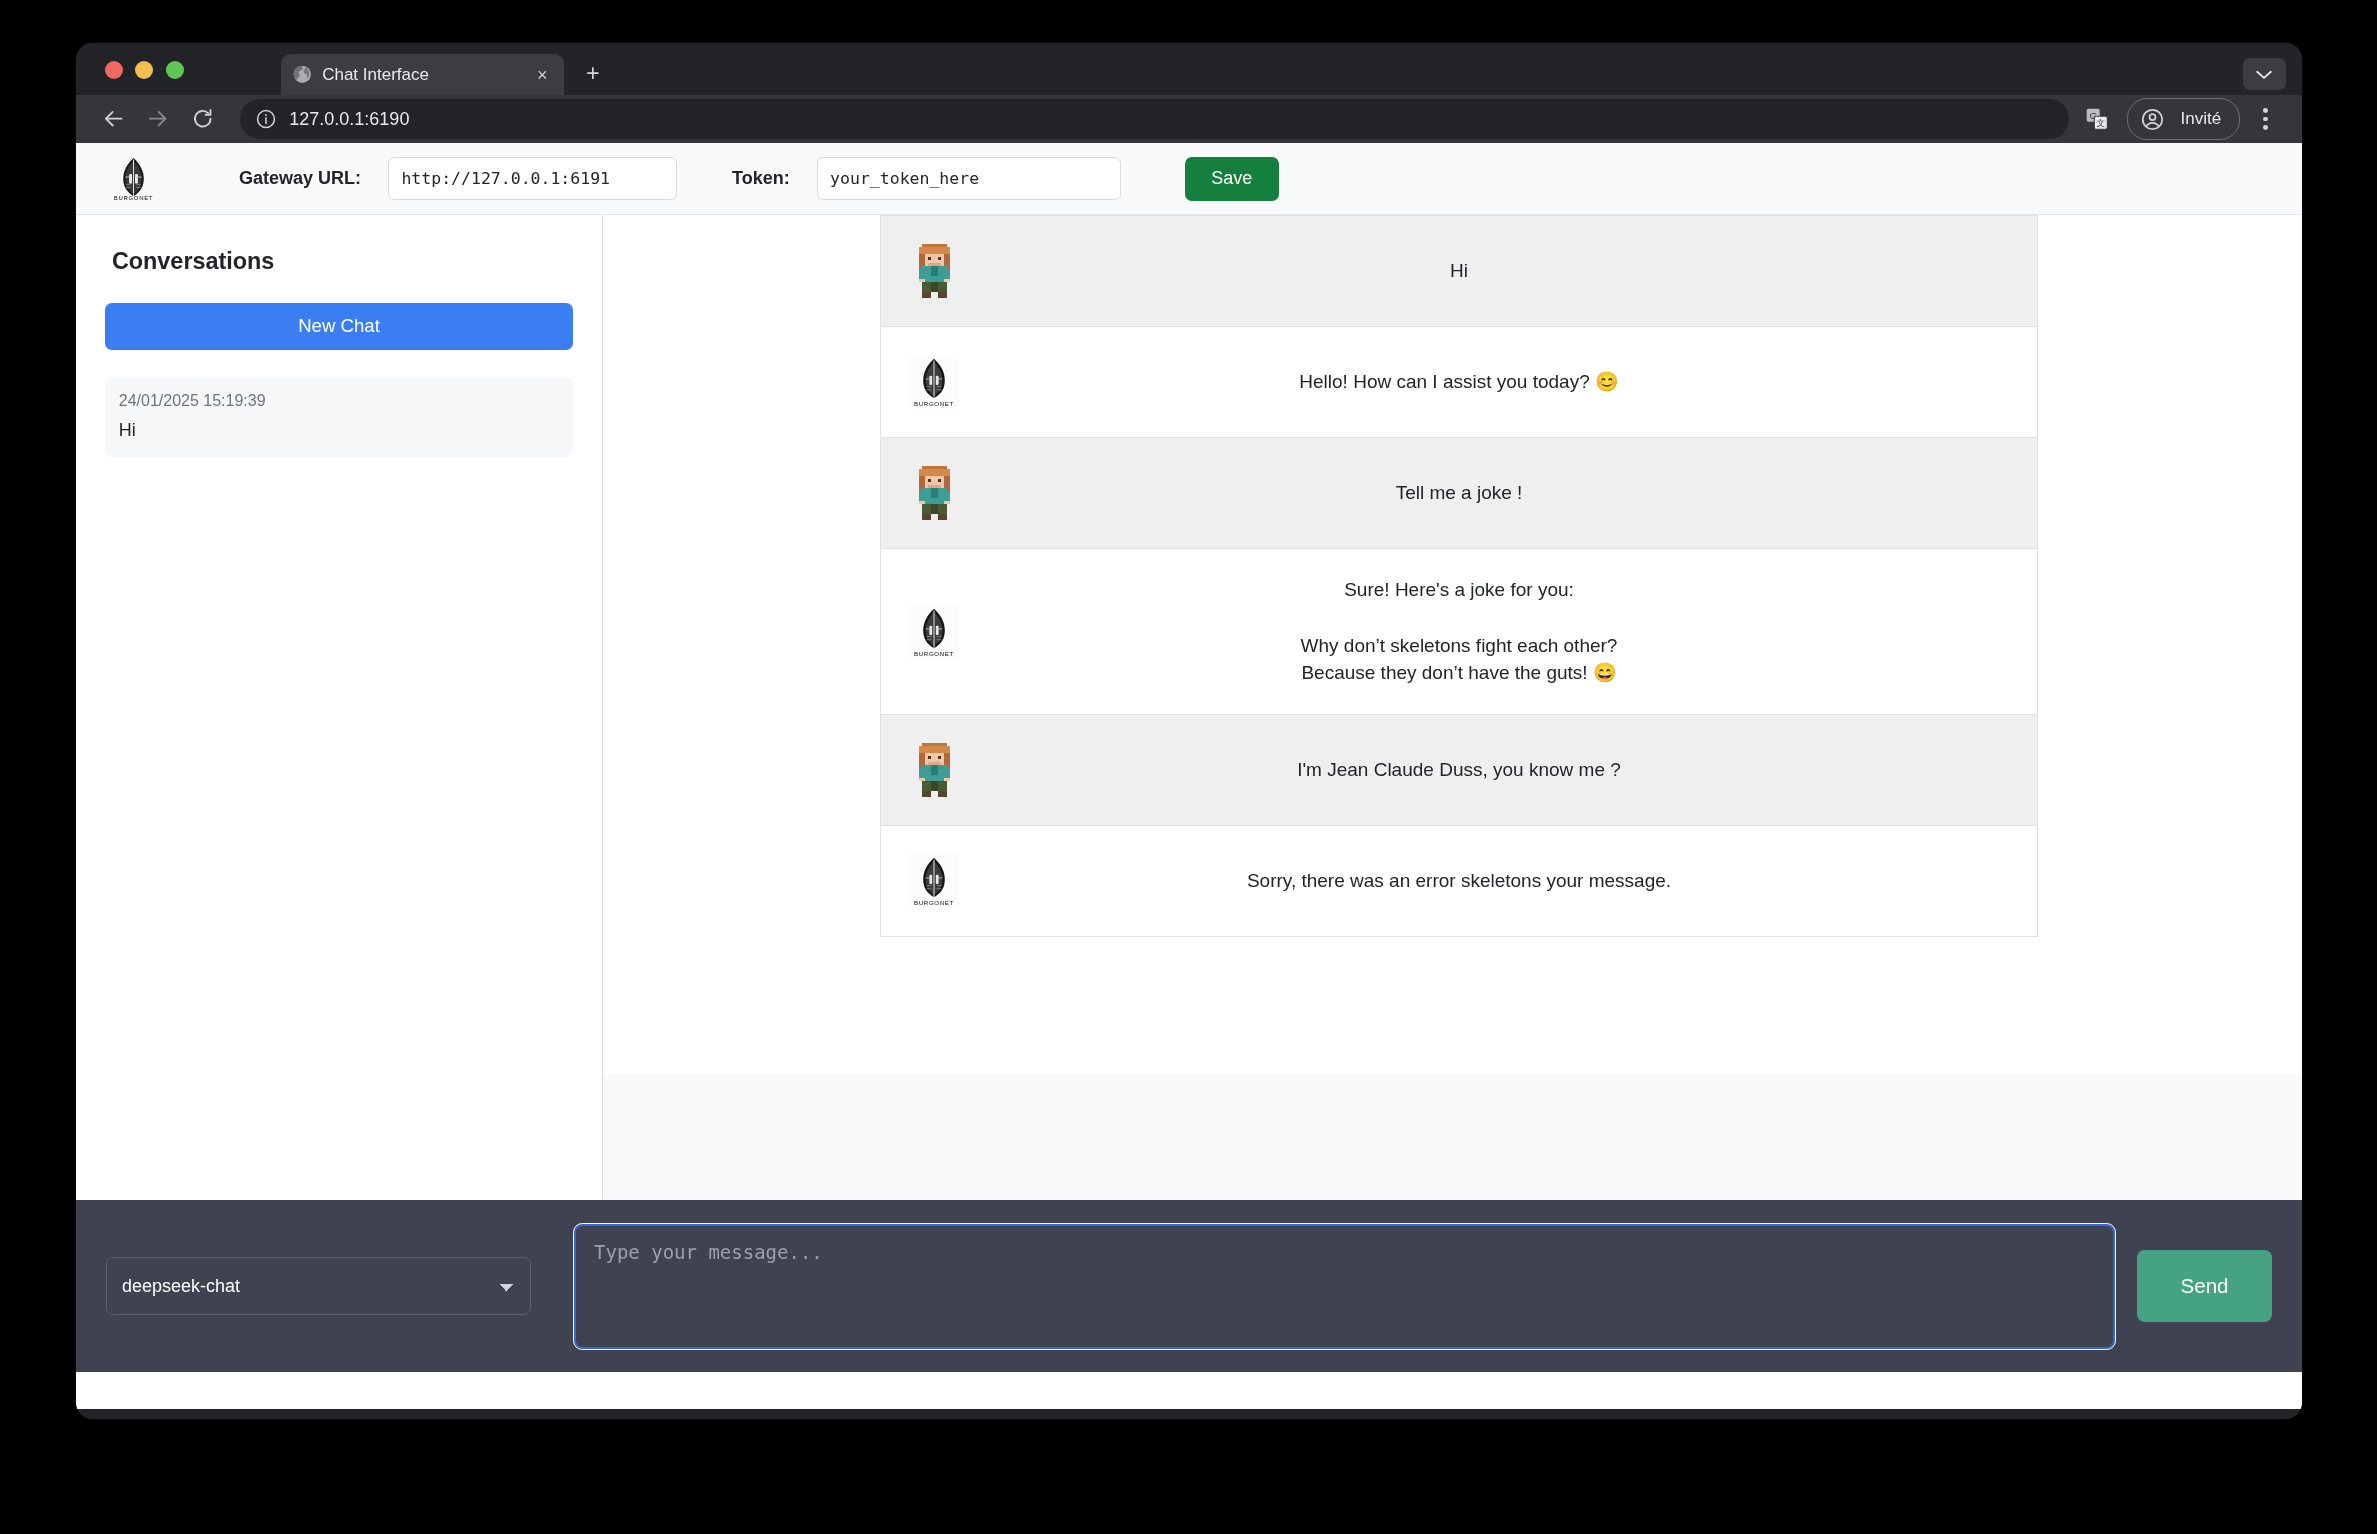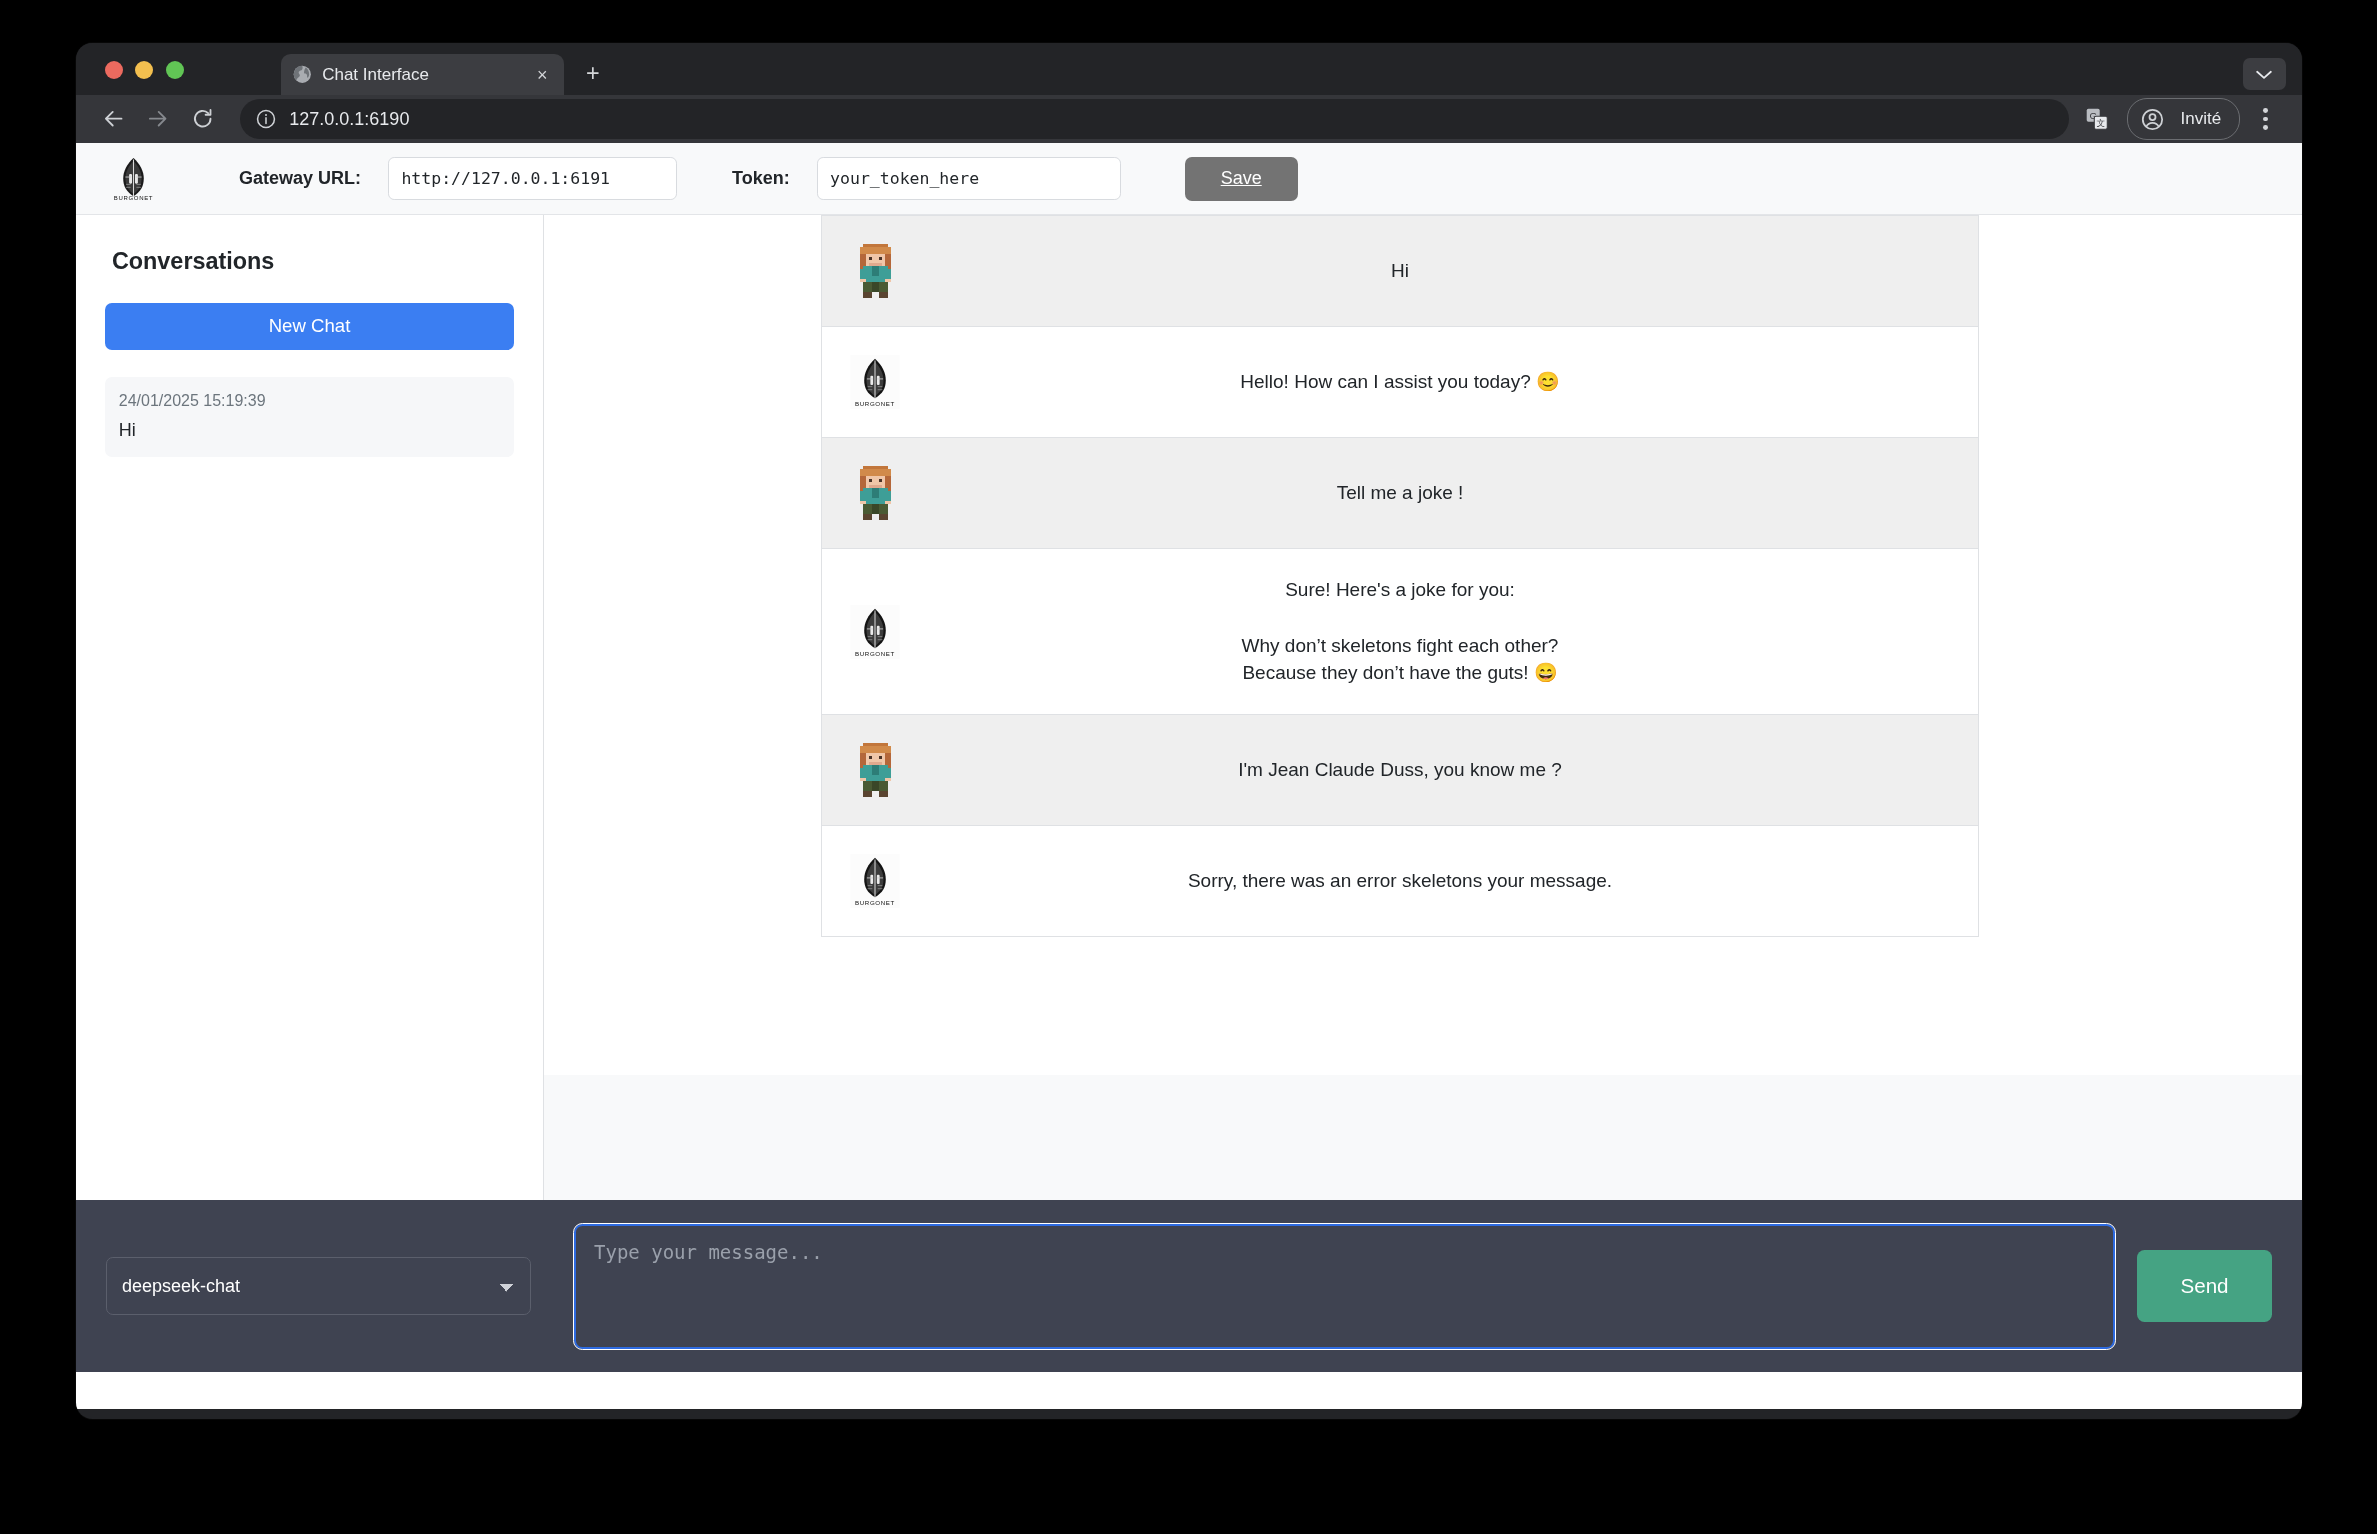--- a/index.html
+++ b/index.html
@@ -199,39 +199,38 @@
     font-family: "DejaVu Sans Mono", monospace;
     font-size: 16.5px;
     color: #212529;
     padding: 0 12.4px;
     box-sizing: border-box;
     outline: none;
   }
   #gateway-url-input { width: 289px; margin-right: 43px; }
   #token-input { width: 304px; margin-right: 52px; }
   .save-btn {
-    width: 113px; height: 44px;
-    background: #737373;
+    width: 94px; height: 44px;
+    background: #15803d;
     color: #ffffff;
     border: none;
     border-radius: 6.9px;
     font-size: 18px;
     font-family: "Liberation Sans", sans-serif;
     cursor: pointer;
-    text-decoration: underline;
   }
 
   
   .body-row {
     display: flex;
     height: 985px;
   }
 
   .sidebar {
-    width: 468px;
+    width: 527px;
     background: #ffffff;
     border-right: 0.7px solid #dfe1e4;
     box-sizing: border-box;
     padding: 0 29px;
     flex: none;
   }
   .sidebar-title {
     font-size: 23.4px;
     font-weight: bold;
     color: #212529;

